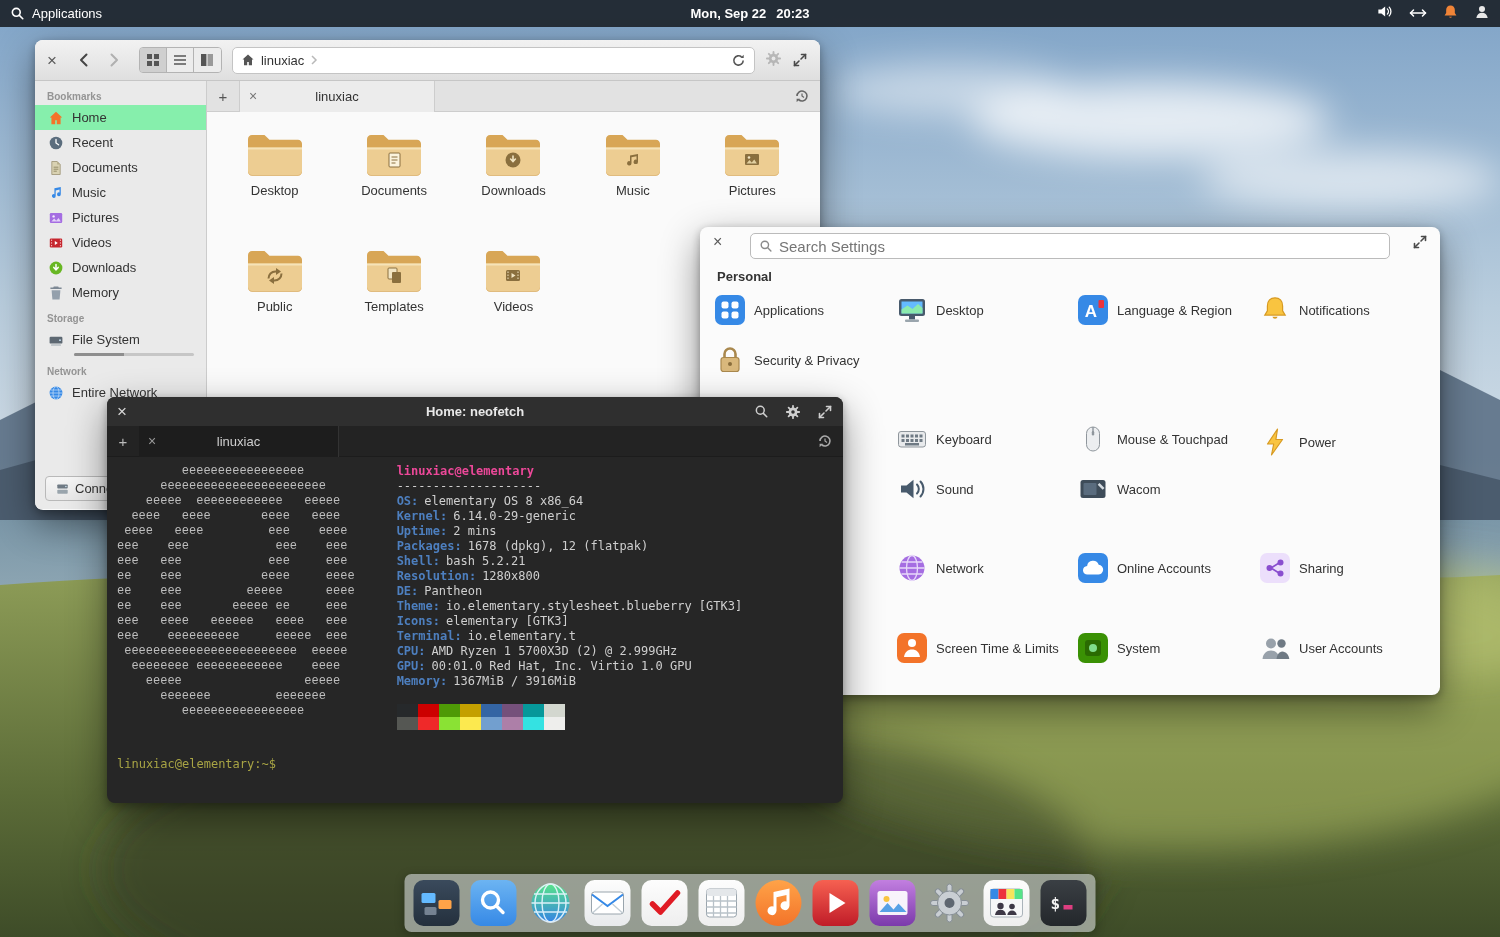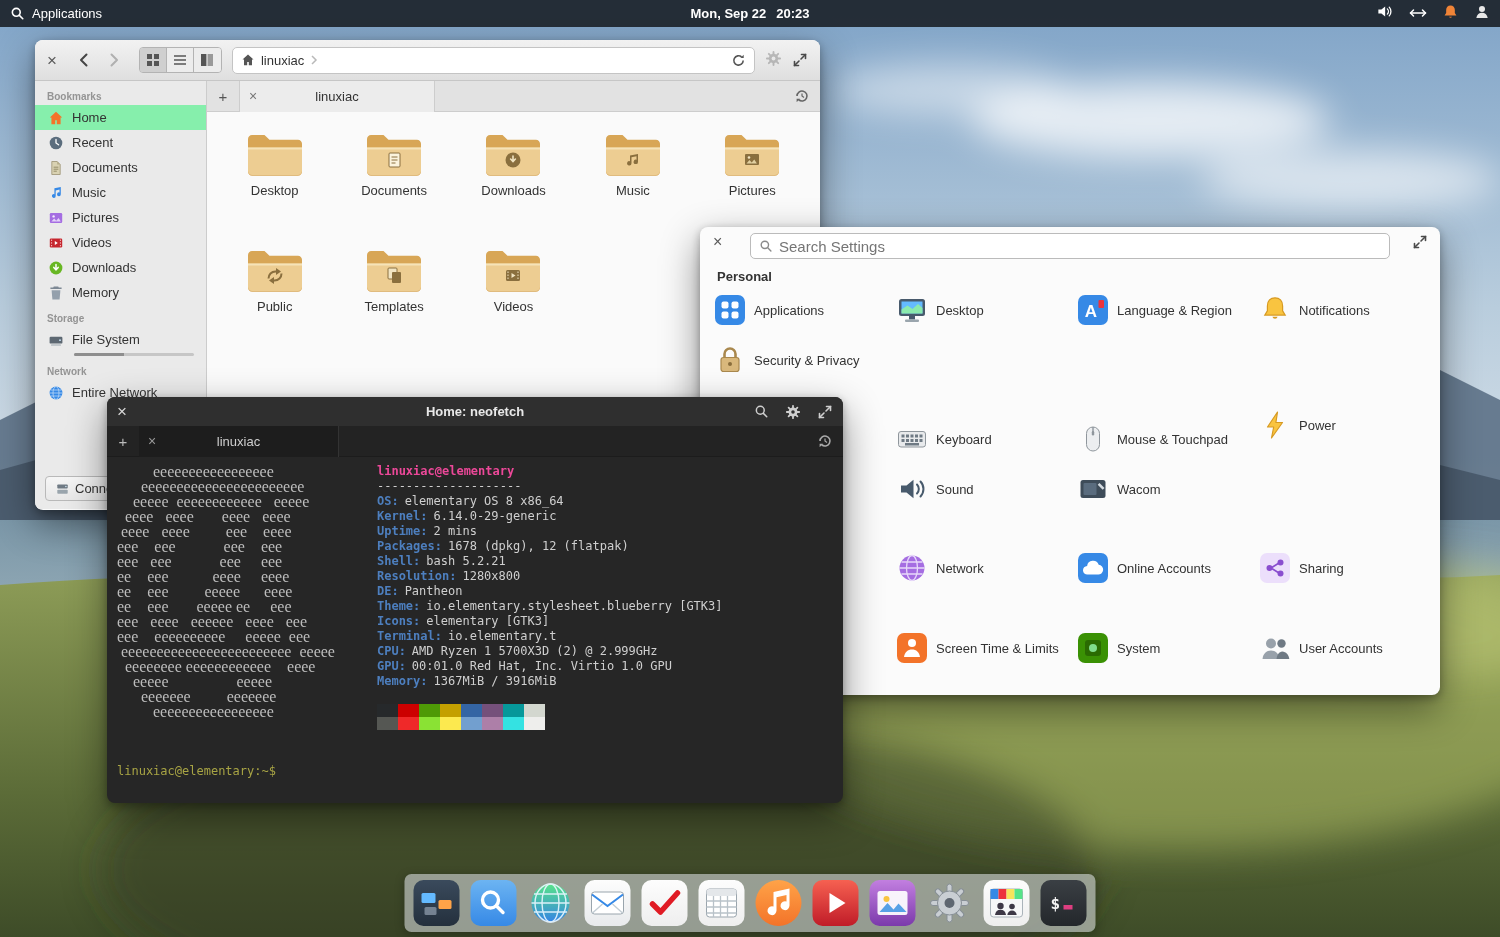--- a/index.html
+++ b/index.html
@@ -55,28 +55,28 @@
 .term-header{height:29px;background:#2f2f2f;display:flex;align-items:center;padding:0 10px;position:relative}
 .term-header .wbtn-close{color:#d8d8d8}
 .term-title{position:absolute;left:50%;transform:translateX(-50%);color:#e8e8e8;font-size:13px;font-weight:bold}
 .term-hicons{margin-left:auto;display:flex;gap:16px;align-items:center}
 .term-tabbar{height:31px;background:#232323;display:flex;align-items:center;border-bottom:1px solid #1c1c1c}
 .term-tabbar .newtab{color:#bbb}
 .term-tab{width:200px;height:31px;background:#1d1d1d;border-right:1px solid #333;display:flex;align-items:center;justify-content:center;position:relative;color:#cfcfcf;font-size:13px}
 .term-tab .tab-close{color:#999}
 .term-body{padding:7px 0 0 10px;font-family:"DejaVu Sans Mono",monospace;font-size:12px;line-height:15px;color:#cfcfcf}
 .nf{display:flex;gap:42px}
-.logo{color:#bdbdbd;white-space:pre;font-family:Liberation Serif, serif;font-size:16px;line-height:15px}
+.logo{color:#bdbdbd;white-space:pre;font-family:Liberation Mono, monospace;font-size:12px;line-height:15px}
 .nf-info div.nline{height:15px;white-space:nowrap}
 .nl{color:#4d7fbf;font-weight:bold;margin-right:6px}
 .nf-title{color:#ec4899;font-weight:bold}
 .pal-row{display:flex}
 .pal-top{margin-top:15px}
 .sw{width:21px;height:13px}
-.prompt{margin-top:34px;color:#a8a444}
+.prompt{margin-top:27px;color:#a8a444}
 
 .dock{position:absolute;left:50%;bottom:5px;transform:translateX(-50%);background:rgba(225,230,235,.55);border-radius:7px;padding:6px 9px;display:flex;gap:11px;align-items:center;z-index:40;box-shadow:0 2px 10px rgba(0,0,0,.25)}
 .dicon{width:46px;height:46px;border-radius:10px;display:flex;align-items:center;justify-content:center;position:relative}
 .d-multi{background:linear-gradient(#3a4a5c,#24303d)}
 .d-search{background:linear-gradient(#6cb4f2,#3689e6)}
 .d-mail{background:linear-gradient(#fdfdfd,#e8eaec)}
 .d-tasks{background:linear-gradient(#fdfdfd,#eee)}
 .d-cal{background:linear-gradient(#fdfdfd,#eee)}
 .d-music{background:linear-gradient(#ffa348,#f37329);border-radius:50%}
 .d-videos{background:linear-gradient(#f66151,#c01c28)}
@@ -532,21 +532,21 @@
     <div class="set-item" style="left:378px;top:197px">
       <span class="si">
           <svg viewBox="0 0 30 30" width="30" height="30">
             <rect x="8.5" y="3" width="13" height="24" rx="6.5" fill="#eceef0" stroke="#8f969c"></rect>
             <path d="M15 3v7" stroke="#8f969c" stroke-width="1.4"></path>
             <rect x="13.8" y="7" width="2.4" height="4.5" rx="1.2" fill="#8f969c"></rect>
           </svg>
         </span>
       <span>Mouse &amp; Touchpad</span>
     </div>
-    <div class="set-item" style="left:560px;top:183px">
+    <div class="set-item" style="left:560px;top:200px">
       <span class="si">
           <svg viewBox="0 0 30 30" width="30" height="30">
             <path d="M17.5 2L7.5 17h6.2L11.5 28l11-15.5h-6.6z" fill="#f9c440" stroke="#d79a22" stroke-width="1.2" stroke-linejoin="round"></path>
           </svg>
         </span>
       <span>Power</span>
     </div>
     <div class="set-item" style="left:197px;top:247px">
       <span class="si">
           <svg viewBox="0 0 30 30" width="30" height="30">

